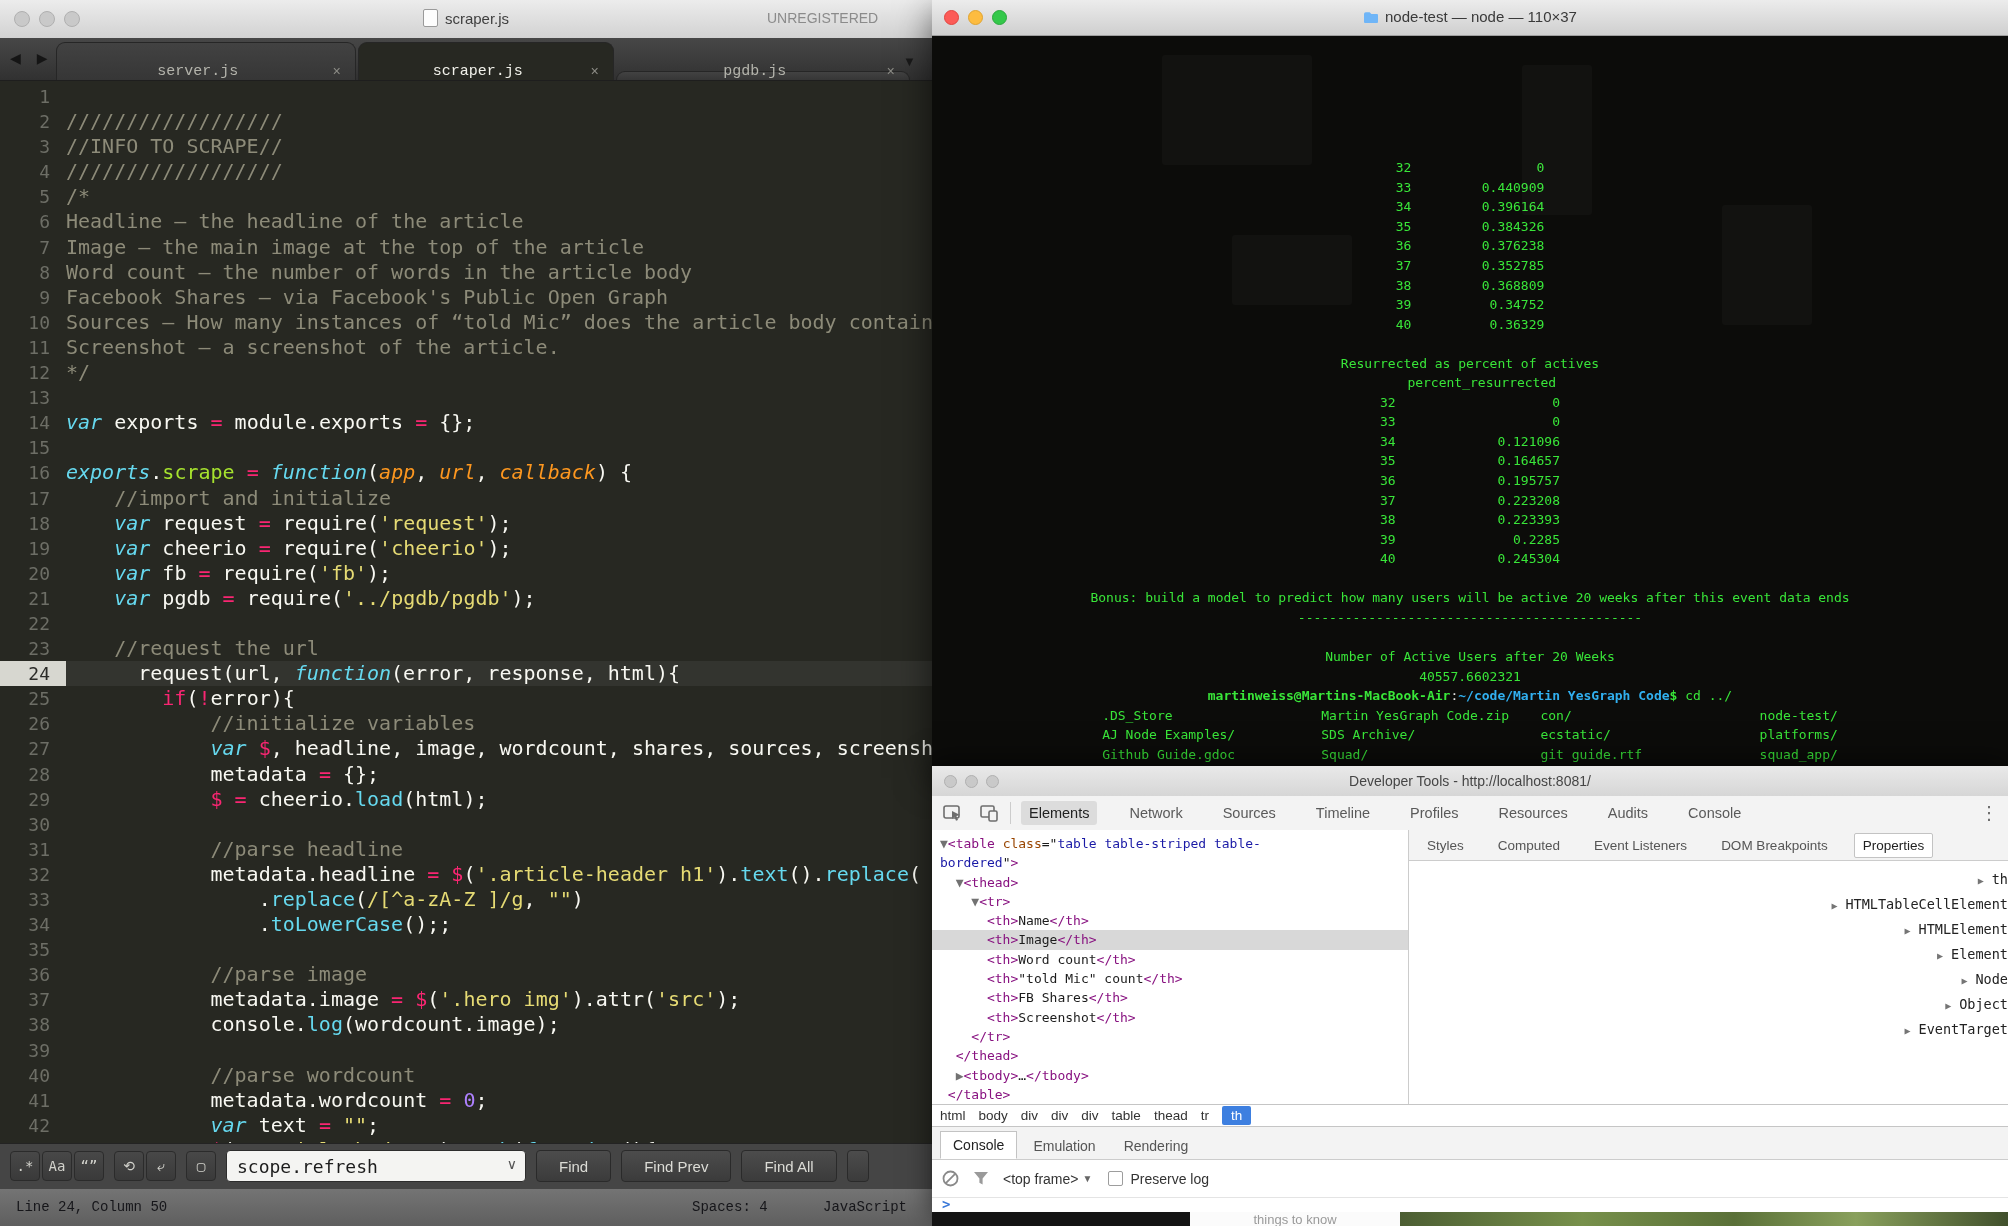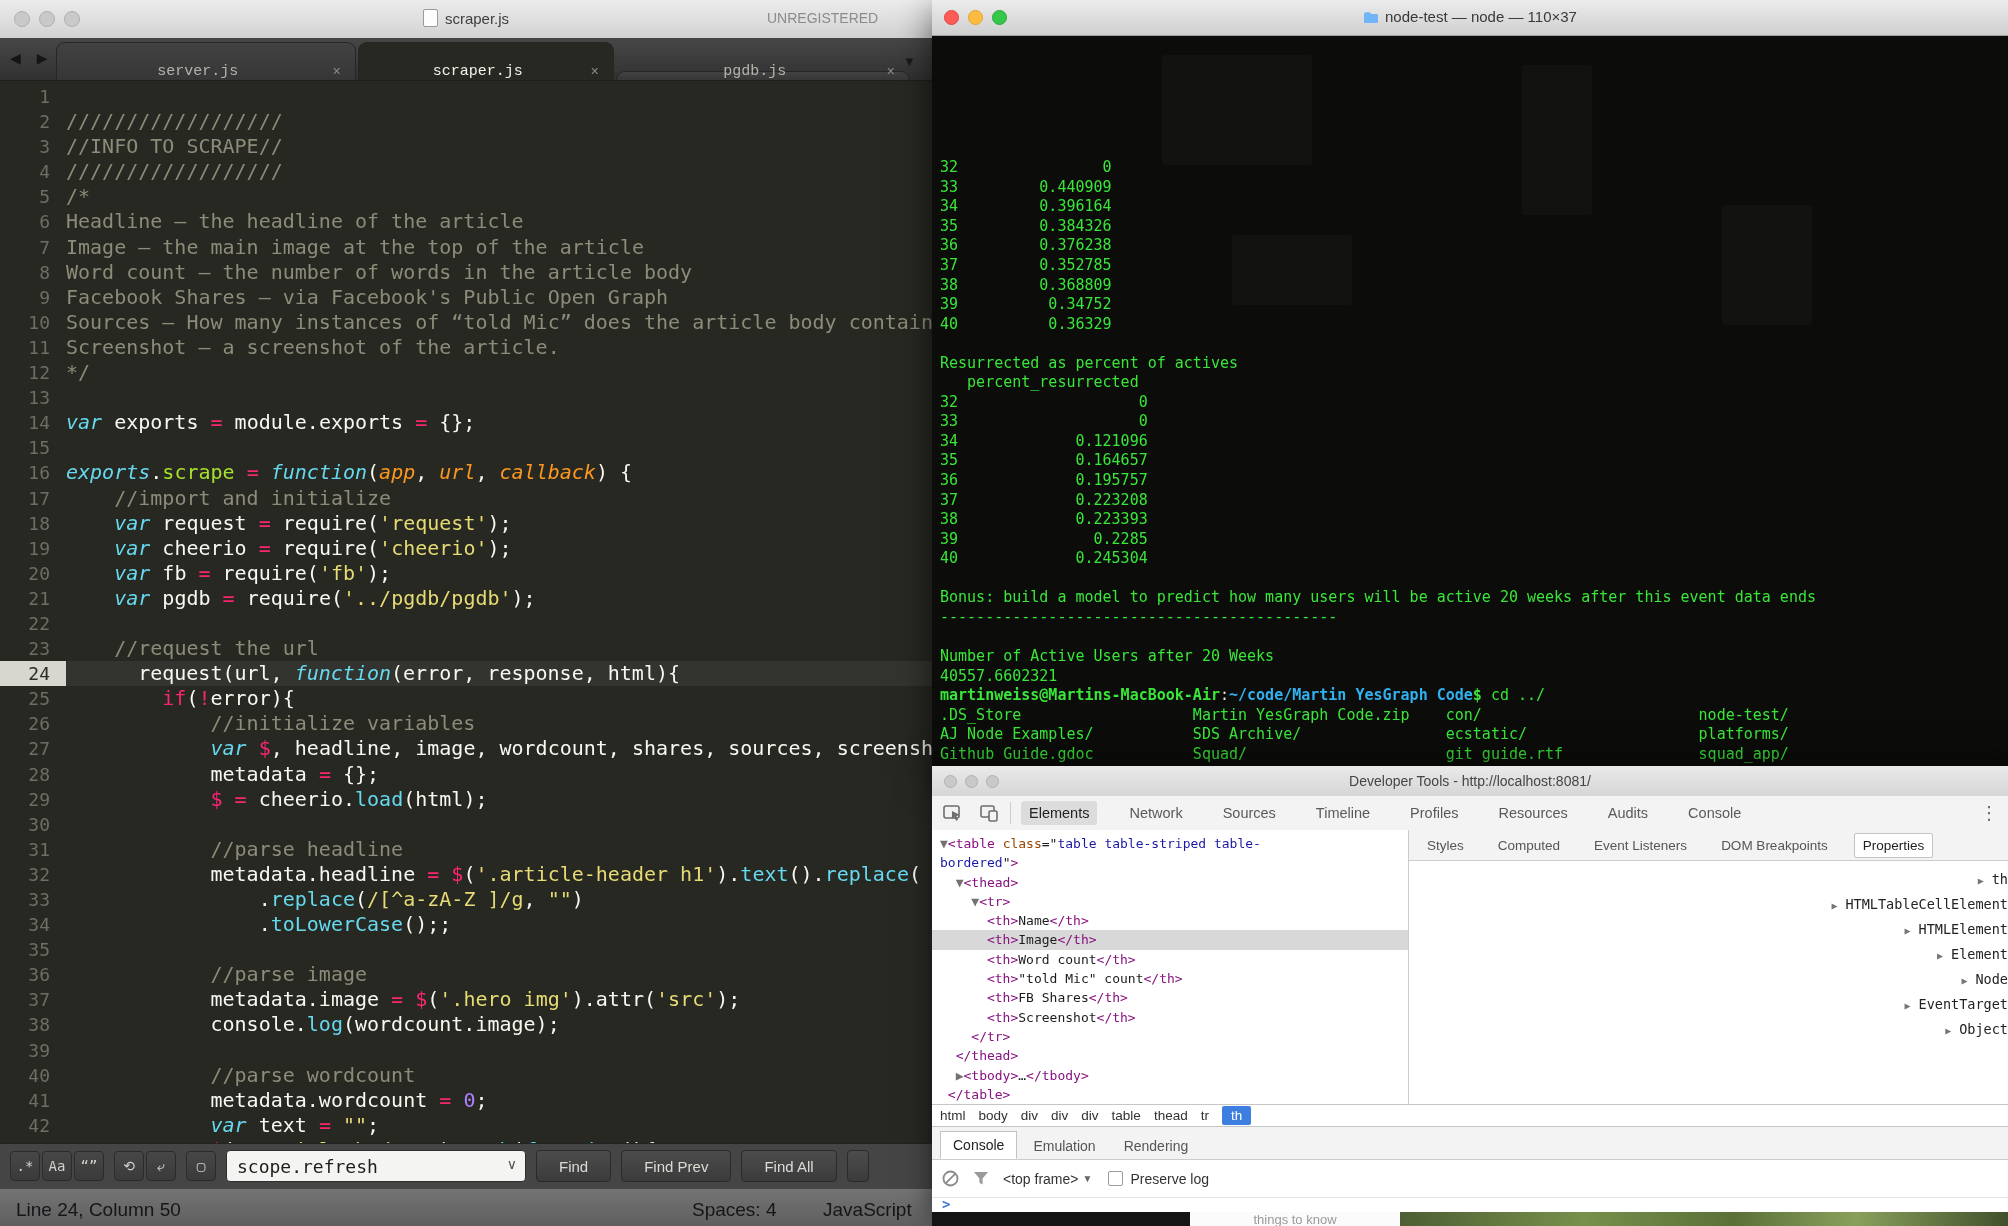--- a/index.html
+++ b/index.html
@@ -54,39 +54,39 @@
   .findwrap{position:relative;margin-left:8px;}
   .findinput{width:300px;height:32px;border:1px solid #2d2d2d;border-radius:4px;background:#f4f4f2;
     font-size:18px;padding:0 26px 0 10px;color:#1c1c1c;font-family:"DejaVu Sans Mono",monospace;box-sizing:border-box;}
   .findchev{position:absolute;right:9px;top:6px;color:#555;font-size:14px;}
   .fbtn{height:32px;margin-left:10px;padding:0 22px;background:linear-gradient(#4c4c4c,#3b3b3b);
     border:1px solid #2a2a2a;border-radius:4px;color:#dcdcd6;font-size:15px;}
   .fbtn.sliver{width:22px;padding:0;margin-left:10px;}
 
   
   .st-statusbar{position:absolute;left:0;top:1188px;width:100%;height:38px;
-    background:linear-gradient(#747474,#5e5e5e);border-top:1px solid #454545;font-size:19px;color:#16161a;}
+    background:linear-gradient(#747474,#5e5e5e);border-top:1px solid #454545;font-size:14px;color:#16161a;font-family:Liberation Mono, monospace;}
   .st-statusbar .pos{position:absolute;left:16px;top:10px;}
   .st-statusbar .spaces{position:absolute;left:692px;top:10px;}
   .st-statusbar .syntax{position:absolute;left:823px;top:10px;}
 
   
   .terminal{position:absolute;left:932px;top:0;width:1076px;height:766px;background:#0c0c0a;
     box-shadow:0 12px 34px rgba(0,0,0,.6);}
   .term-titlebar{position:absolute;left:0;top:0;width:100%;height:35px;
     background:linear-gradient(#ececec,#cfcfcf);border-bottom:1px solid #9f9f9f;}
   .term-lights{position:absolute;left:12px;top:10px;display:flex;gap:9px;}
   .tl{width:15px;height:15px;border-radius:50%;box-sizing:border-box;}
   .tl.red{background:#fc5b57;border:1px solid #e2443f;}
   .tl.yellow{background:#fdbc40;border:1px solid #e0a431;}
   .tl.green{background:#34c84a;border:1px solid #2aa83d;}
   .term-title{position:absolute;left:0;right:0;top:8px;text-align:center;font-size:15px;color:#3a3a3a;}
   .term-title svg{vertical-align:-2px;margin-right:6px;}
   .term-body{position:absolute;left:0;top:35px;right:0;bottom:0;padding:6px 8px;overflow:hidden;
-    font-size:15px;line-height:19.55px;white-space:pre;font-family:"DejaVu Sans Mono","Liberation Mono",monospace;}
+    font-size:13px;line-height:19.55px;white-space:pre;font-family:"DejaVu Sans Mono","Liberation Mono",monospace;text-align:center;}
   .trow{height:19.55px;}
   .tg{color:#39e639}.tgb{color:#39e639;font-weight:bold}.tcb{color:#31b0f0;font-weight:bold}.tw{color:#e4e4e4}
   .tghost{position:absolute;background:rgba(255,255,255,.028);border-radius:3px;}
 
   
   .devtools{position:absolute;left:932px;top:766px;width:1076px;height:460px;background:#fff;
     box-shadow:0 -6px 26px rgba(0,0,0,.55);}
   .dt-titlebar{position:absolute;left:0;top:0;width:100%;height:30px;
     background:linear-gradient(#e9e9e9,#d6d6d6);border-bottom:1px solid #ababab;}
   .dt-lights{position:absolute;left:12px;top:9px;display:flex;gap:8px;}
@@ -312,22 +312,22 @@
           <span class="sb-tab">Event Listeners</span>
           <span class="sb-tab">DOM Breakpoints</span>
           <span class="sb-tab active">Properties</span>
         </div>
       <div class="props" id="props">
           <div class="prop-row"><span class="prop-arrow">▶</span><span>th</span></div>
           <div class="prop-row"><span class="prop-arrow">▶</span><span>HTMLTableCellElement</span></div>
           <div class="prop-row"><span class="prop-arrow">▶</span><span>HTMLElement</span></div>
           <div class="prop-row"><span class="prop-arrow">▶</span><span>Element</span></div>
           <div class="prop-row"><span class="prop-arrow">▶</span><span>Node</span></div>
+          <div class="prop-row"><span class="prop-arrow">▶</span><span>Object</span></div>
           <div class="prop-row"><span class="prop-arrow">▶</span><span>EventTarget</span></div>
-          <div class="prop-row"><span class="prop-arrow">▶</span><span>Object</span></div>
         </div>
     </div>
   </div>
   <div class="crumb-bar" id="crumbs">
       <span class="crumb">html</span>
       <span class="crumb">body</span>
       <span class="crumb">div</span>
       <span class="crumb">div</span>
       <span class="crumb">div</span>
       <span class="crumb">table</span>

